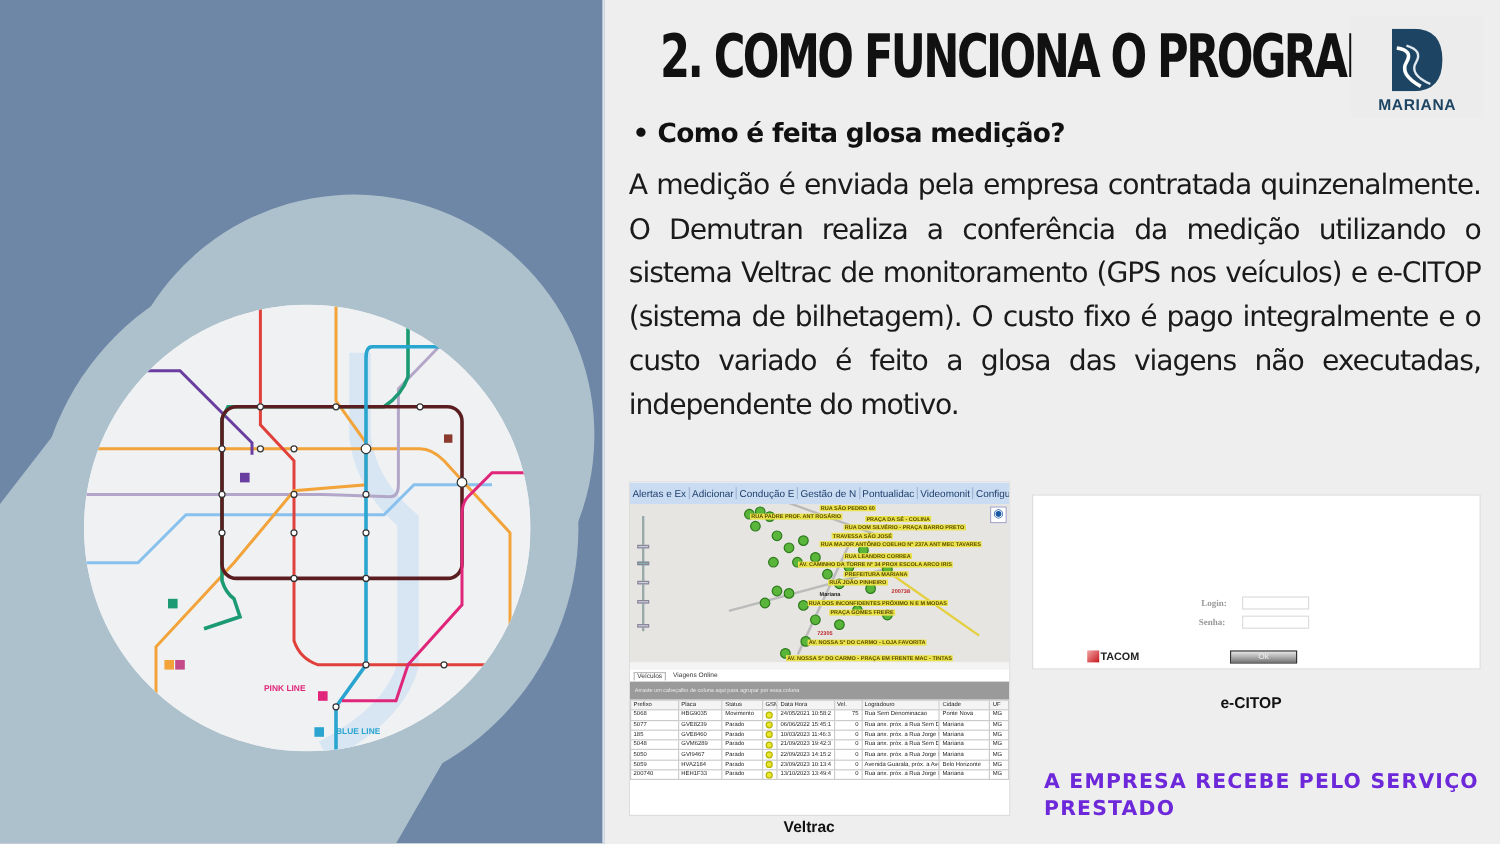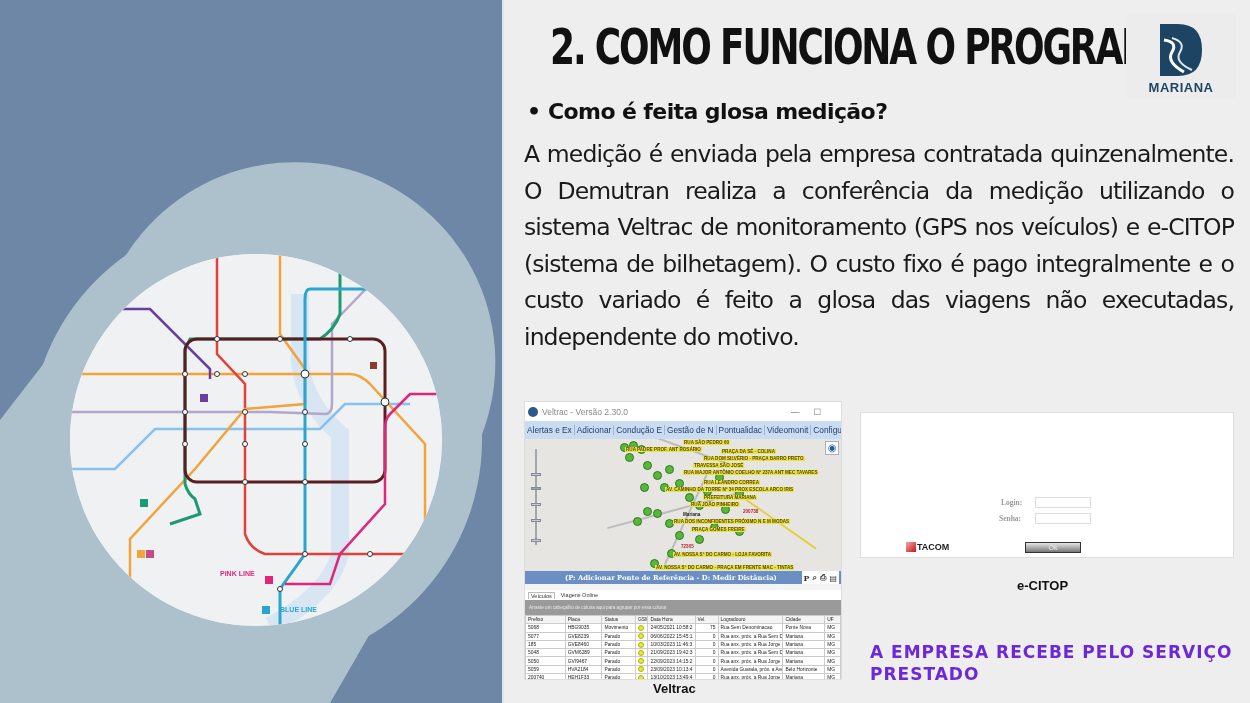--- a/index.html
+++ b/index.html
@@ -144,28 +144,20 @@
     <path d="M6,16 Q20,18 14,28 Q8,38 26,48" stroke="#ffffff" stroke-width="3" fill="none"></path>
     <path d="M14,14 Q28,18 22,28 Q16,38 34,46" stroke="#dfe8ef" stroke-width="2" fill="none"></path>
   </svg>
   <div class="logo-text">MARIANA</div>
 </div>
 
 <div class="bullet-q">Como é feita glosa medição?</div>
 <div class="body-text">A medição é enviada pela empresa contratada quinzenalmente. O Demutran realiza a conferência da medição utilizando o sistema Veltrac de monitoramento (GPS nos veículos) e e-CITOP (sistema de bilhetagem). O custo fixo é pago integralmente e o custo variado é feito a glosa das viagens não executadas, independente do motivo.</div>
 
 <div class="veltrac">
-  <div class="vt-titlebar">
-    <span class="app-icon"></span>
-    <span>Veltrac - Versão 2.30.0</span>
-    <span class="ctrls">
-      <span>—</span>
-      <span>☐</span>
-    </span>
-  </div>
   <div class="vt-menu">
     <span>Alertas e Ex</span>
     <span>Adicionar</span>
     <span>Condução E</span>
     <span>Gestão de N</span>
     <span>Pontualidac</span>
     <span>Videomonit</span>
     <span>Configuraç</span>
 
   </div>
@@ -220,29 +212,20 @@
     <div class="label" style="left:178px;top:56px">PREFEITURA MARIANA</div>
     <div class="label" style="left:165px;top:63px">RUA JOÃO PINHEIRO</div>
     <div class="label" style="left:217px;top:70px;background:none;color:#b22">200738</div>
     <div class="label" style="left:157px;top:73px;background:none;color:#222">Mariana</div>
     <div class="label" style="left:148px;top:80px">RUA DOS INCONFIDENTES PRÓXIMO N E M MODAS</div>
     <div class="label" style="left:166px;top:88px">PRAÇA GOMES FREIRE</div>
     <div class="label" style="left:155px;top:105px;background:none;color:#b22">72305</div>
     <div class="label" style="left:148px;top:113px">AV. NOSSA Sª DO CARMO - LOJA FAVORITA</div>
     <div class="label" style="left:130px;top:126px">AV. NOSSA Sª DO CARMO - PRAÇA EM FRENTE MAC - TINTAS</div>
   </div>
-  <div class="vt-hint">
-    <span>(P: Adicionar Ponto de Referência - D: Medir Distância)</span>
-    <span class="tools">
-      <span>P</span>
-      <span>⌕</span>
-      <span>⎙</span>
-      <span>▤</span>
-    </span>
-  </div>
   <div class="vt-split"></div>
   <div class="vt-tabs">
     <span>Veículos</span>
     <span>Viagens Online</span>
   </div>
   <div class="vt-group">Arraste um cabeçalho de coluna aqui para agrupar por essa coluna</div>
   <table class="vt-grid">
     <colgroup>
       <col style="width:38px">
         <col style="width:35px">

